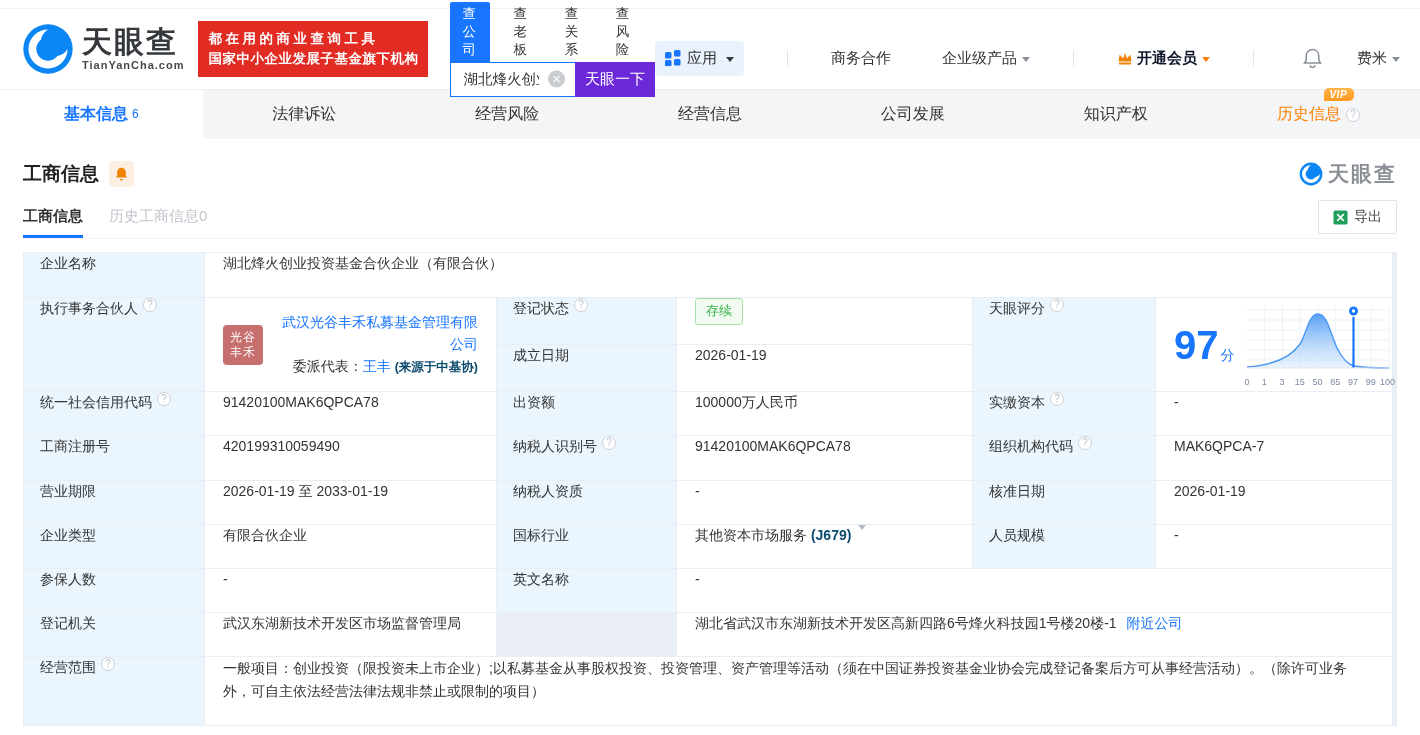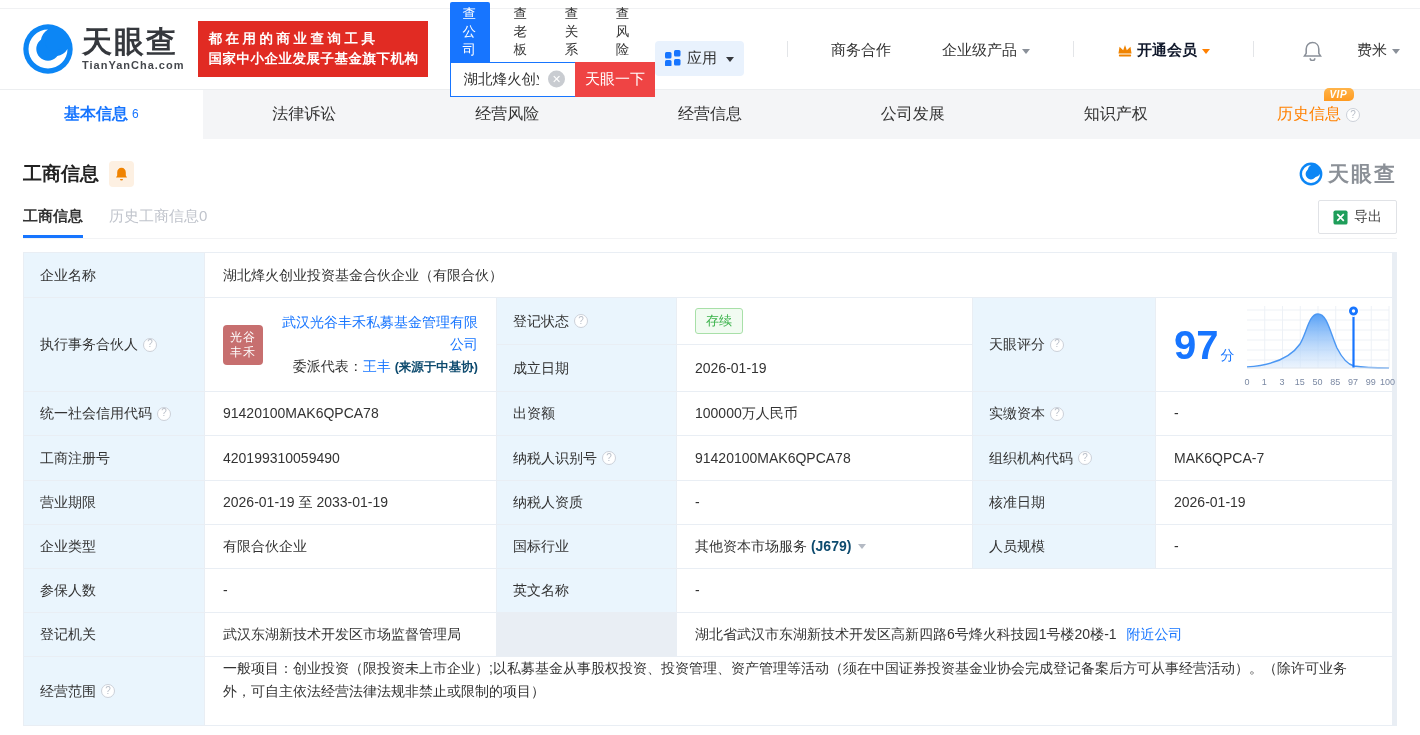--- a/index.html
+++ b/index.html
@@ -21,24 +21,24 @@
   .search-block { margin-left:22px; width:448px; }
   .search-tabs { display:flex; align-items:center; font-size:13.5px; }
   .search-tabs .stab { padding:3px 12px; cursor:pointer; color:#333; margin-right:12px; }
   .search-tabs .stab.active { background:#1775ff; color:#fff; border-radius:2px 2px 0 0; }
   .search-row { display:flex; }
   .search-input-wrap { position:relative; flex:1; border:1px solid #1775ff; border-right:none; height:35px; background:#fff; }
   .search-input-wrap input { width:100%; height:100%; border:none; outline:none; font-size:14.5px;
     padding:0 36px 0 12px; color:#333; font-family:inherit; }
   .clear-btn { position:absolute; right:10px; top:50%; transform:translateY(-50%); width:17px; height:17px;
     background:#c9ccd1; border-radius:50%; color:#fff; font-size:11px; line-height:17px; text-align:center; cursor:pointer;}
-  .search-btn { width:80px; height:35px; background:#ef4444; color:#fff; border:none; font-size:15px;
+  .search-btn { width:80px; height:35px; background:#6d28d9; color:#fff; border:none; font-size:15px;
     cursor:pointer; font-family:inherit; }
 
-  .hnav { margin-left:auto; display:flex; align-items:flex-start; margin-top:18px; font-size:15px; white-space:nowrap;gap:29px; }
+  .hnav { margin-left:auto; display:flex; align-items:center; margin-top:18px; font-size:15px; white-space:nowrap;gap:29px; }
   .apps-chip { display:flex; align-items:center; background:#e9f2fd; border-radius:4px; padding:8px 10px; cursor:pointer; }
   .apps-chip .txt { margin:0 4px 0 6px; }
   .vline { width:1px; height:16px; background:#e3e5e8; margin:0 14px; }
   .hnav .item { cursor:pointer; display:flex; align-items:center; }
   .hnav .item + .item { margin-left:22px; }
   .caret { width:0; height:0; border-left:4px solid transparent; border-right:4px solid transparent;
     border-top:5px solid #8a9099; margin-left:5px; margin-top:2px; }
   .caret.blue { border-top-color:#35383d; }
   .caret.orange { border-top-color:#ff8000; }
   .vip-nav { color:#0f172a; font-weight:bold; }
@@ -77,21 +77,21 @@
   .subtab.inactive { color:#c0c4cc; }
   .export-btn { margin-left:auto; margin-bottom:4px; border:1px solid #e0e2e6; border-radius:2px;
     padding:7px 14px; display:flex; align-items:center; font-size:14px; color:#444; cursor:pointer; background:#fff;}
   .export-btn svg { margin-right:6px; }
 
   
   .biz-table { margin-top:13px; display:grid;
     grid-template-columns:180px 291px 179px 295px 182px 236px;
     grid-template-rows:44px 46px 46px 43px 44px 43px 43px 43px 43px 68px;
     gap:1px; background:#e9eef4; border:1px solid #e9eef4; font-size:14px; }
-  .cell { background:#fff; display:flex; align-items:center; padding:0 16px; line-height:1.45; }
+  .cell { background:#fff; display:flex; align-items:flex-start; padding:0 16px; line-height:1.45; }
   .cell.lab { background:#eaf5fd; color:#333; }
   .cell.val { padding:0 18px; color:#333; }
   .link { color:#1775ff; text-decoration:none; cursor:pointer; }
   .gray { color:#0c4a6e;font-weight:bold; }
   .badge-green { border:1px solid #a8e0a8; background:#f1fbf1; color:#3cb34c; font-size:13px;
     padding:3px 10px; border-radius:3px; }
   .partner-cell { padding:10px 14px; align-items:center; }
   .avatar { width:40px; height:40px; background:#c76f6f; border-radius:4px; color:#fff; font-size:12px;
     line-height:15px; display:flex; align-items:center; justify-content:center; text-align:center;
     padding:2px; flex:none; cursor:pointer; word-break:break-all; letter-spacing:1px;}

